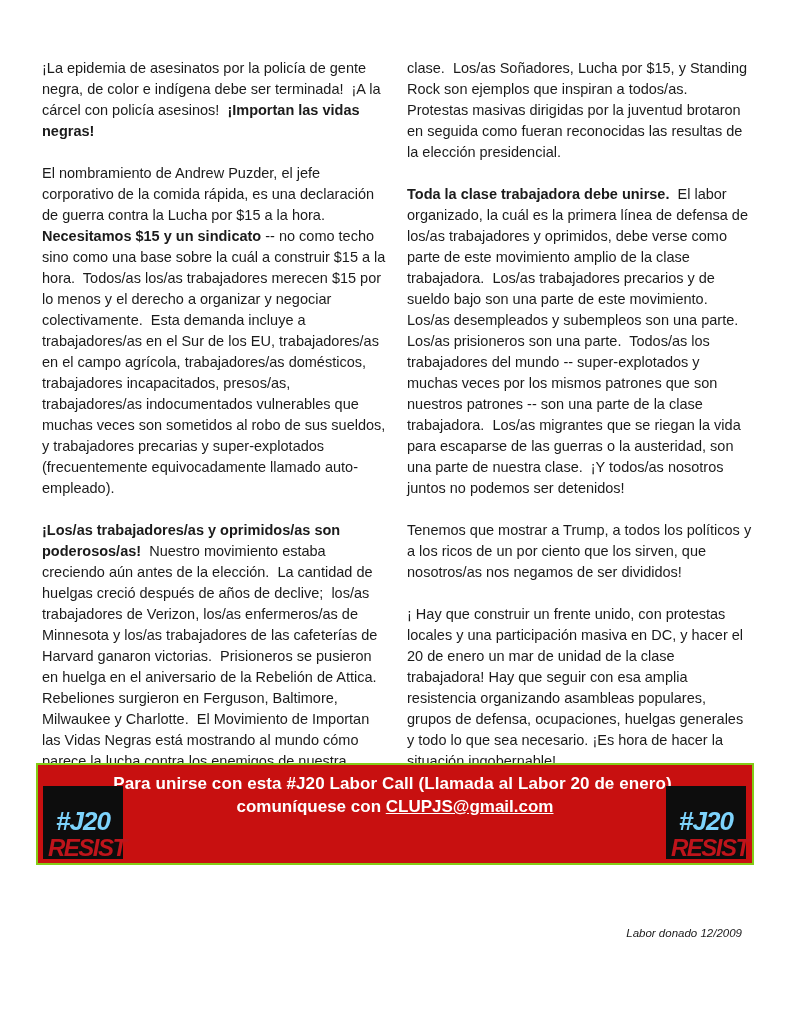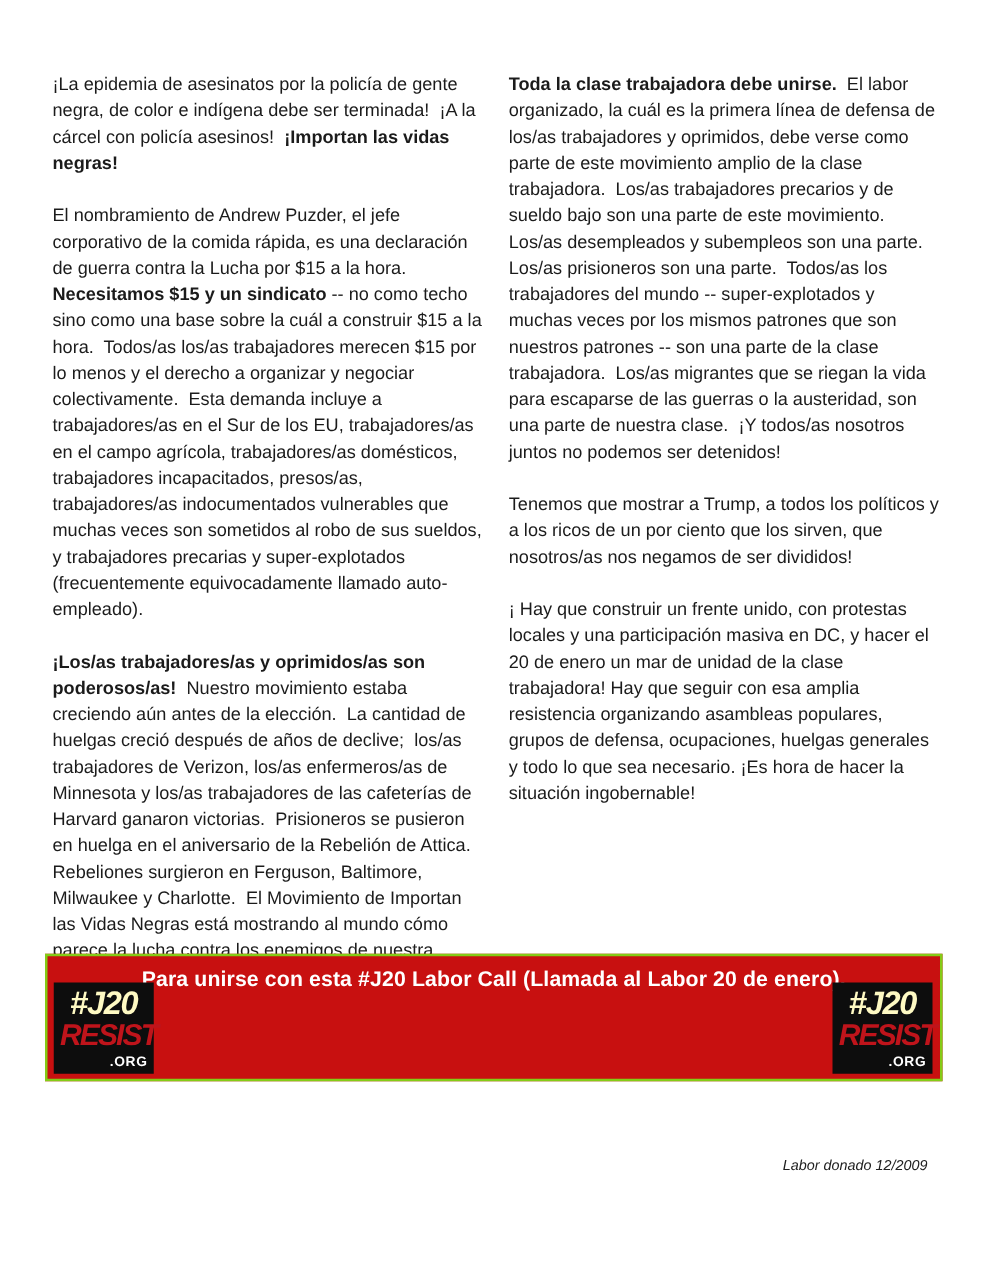--- a/index.html
+++ b/index.html
@@ -78,21 +78,21 @@
     background: #0d0d0d;
     box-sizing: border-box;
     padding: 3px 5px 2px 5px;
     font-weight: bold;
     font-style: italic;
     text-align: center;
     line-height: 1;
   }
   .badge-left  { left: 5px; }
   .badge-right { right: 6px; }
-  .badge-hash   { color: #fef9c3; font-size: 26px; letter-spacing: -1px; }
+  .badge-hash   { color: #7dd3fc; font-size: 26px; letter-spacing: -1px; margin-top: 19px; }
   .badge-resist { color: #bf141b; font-size: 24px; letter-spacing: -1.5px; margin-top: 2px; }
   .badge-org    { color: #ffffff; font-size: 11px; font-style: normal; text-align: right; margin-top: 4px; letter-spacing: 0.5px; }
 
   
   .footer-line {
     position: absolute;
     top: 886px;
     left: 0;
     width: 100%;
     text-align: center;
@@ -119,28 +119,32 @@
 
 <div class="page">
 
   <div class="columns">
     <div class="col">
         <p class="para"><span>¡La epidemia de asesinatos por la policía de gente negra, de color e indígena debe ser terminada!  ¡A la cárcel con policía asesinos!  </span><span class="b">¡Importan las vidas negras!</span></p>
         <p class="para"><span>El nombramiento de Andrew Puzder, el jefe corporativo de la comida rápida, es una declaración de guerra contra la Lucha por $15 a la hora.  </span><span class="b">Necesitamos $15 y un sindicato</span><span> -- no como techo sino como una base sobre la cuál a construir $15 a la hora.  Todos/as los/as trabajadores merecen $15 por lo menos y el derecho a organizar y negociar colectivamente.  Esta demanda incluye a trabajadores/as en el Sur de los EU, trabajadores/as en el campo agrícola, trabajadores/as domésticos, trabajadores incapacitados, presos/as, trabajadores/as indocumentados vulnerables que muchas veces son sometidos al robo de sus sueldos, y trabajadores precarias y super-explotados (frecuentemente equivocadamente llamado auto-empleado).</span></p>
         <p class="para"><span class="b">¡Los/as trabajadores/as y oprimidos/as son poderosos/as!</span><span>  Nuestro movimiento estaba creciendo aún antes de la elección.  La cantidad de huelgas creció después de años de declive;  los/as trabajadores de Verizon, los/as enfermeros/as de Minnesota y los/as trabajadores de las cafeterías de Harvard ganaron victorias.  Prisioneros se pusieron en huelga en el aniversario de la Rebelión de Attica. Rebeliones surgieron en Ferguson, Baltimore, Milwaukee y Charlotte.  El Movimiento de Importan las Vidas Negras está mostrando al mundo cómo parece la lucha contra los enemigos de nuestra</span></p>
       </div>
     <div class="col">
+        <p class="para"><span>clase.  Los/as Soñadores, Lucha por $15, y Standing Rock son ejemplos que inspiran a todos/as.  Protestas masivas dirigidas por la juventud brotaron en seguida como fueran reconocidas las resultas de la elección presidencial.</span></p>
         <p class="para"><span class="b">Toda la clase trabajadora debe unirse.</span><span>  El labor organizado, la cuál es la primera línea de defensa de los/as trabajadores y oprimidos, debe verse como parte de este movimiento amplio de la clase trabajadora.  Los/as trabajadores precarios y de sueldo bajo son una parte de este movimiento.  Los/as desempleados y subempleos son una parte.  Los/as prisioneros son una parte.  Todos/as los trabajadores del mundo -- super-explotados y muchas veces por los mismos patrones que son nuestros patrones -- son una parte de la clase trabajadora.  Los/as migrantes que se riegan la vida para escaparse de las guerras o la austeridad, son una parte de nuestra clase.  ¡Y todos/as nosotros juntos no podemos ser detenidos!</span></p>
         <p class="para"><span>Tenemos que mostrar a Trump, a todos los políticos y a los ricos de un por ciento que los sirven, que nosotros/as nos negamos de ser divididos!</span></p>
         <p class="para"><span>¡ Hay que construir un frente unido, con protestas locales y una participación masiva en DC, y hacer el 20 de enero un mar de unidad de la clase trabajadora! Hay que seguir con esa amplia resistencia organizando asambleas populares, grupos de defensa, ocupaciones, huelgas generales y todo lo que sea necesario. ¡Es hora de hacer la situación ingobernable!</span></p>
       </div>
   </div>
 
   <div class="banner">
     <div class="banner-line1">Para unirse con esta #J20 Labor Call (Llamada al Labor 20 de enero),</div>
+    <div class="banner-line2">
+      <span>comuníquese con  </span><span class="banner-email">CLUPJS@gmail.com</span>
+    </div>
 
     <div class="badge badge-left">
       <div class="badge-hash">#J20</div>
       <div class="badge-resist">RESIST</div>
       <div class="badge-org">.ORG</div>
     </div>
 
     <div class="badge badge-right">
       <div class="badge-hash">#J20</div>
       <div class="badge-resist">RESIST</div>

